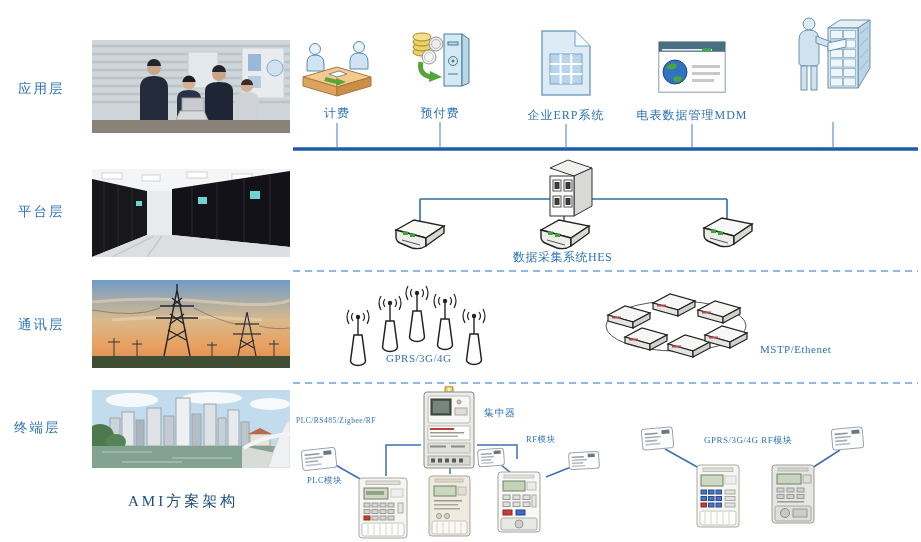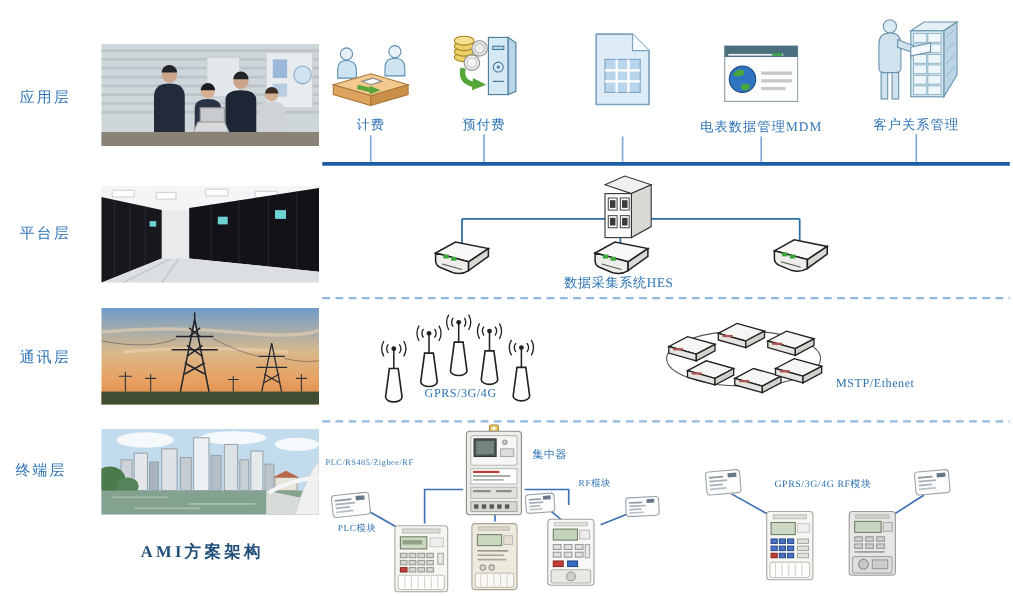--- a/index.html
+++ b/index.html
@@ -10,21 +10,21 @@
   .layer-label{
     position:absolute;color:#2e74b5;font-size:13.5px;letter-spacing:2px;white-space:nowrap;
   }
   .photo{position:absolute;left:92px;width:198px;overflow:hidden;}
   .app-label{
     position:absolute;width:150px;text-align:center;color:#2e74b5;font-size:12px;
     letter-spacing:1px;white-space:nowrap;
   }
   .small-label{position:absolute;color:#2e74b5;white-space:nowrap;letter-spacing:0.5px;}
   .title-label{
-    position:absolute;color:#1f4e79;font-size:15px;font-weight:bold;letter-spacing:3px;white-space:nowrap;
+    position:absolute;color:#1f4e79;font-size:15px;font-weight:normal;letter-spacing:3px;white-space:nowrap;
   }
   svg{display:block;}
   .dev{position:absolute;z-index:3;}
   #wires{position:absolute;left:0;top:0;z-index:1;pointer-events:none;}
 </style>
 </head>
 <body>
 
 <div id="canvas">
 
@@ -316,22 +316,22 @@
       <path d="M7,52 L7,30 Q7,20 17,20 Q27,20 27,30 L27,52 Q27,56 22,56 L12,56 Q7,56 7,52 Z" fill="#cfe2ee" stroke="#6a92ac"></path>
       <rect x="9" y="56" width="6" height="24" fill="#cfe2ee" stroke="#6a92ac"></rect>
       <rect x="19" y="56" width="6" height="24" fill="#cfe2ee" stroke="#6a92ac"></rect>
       <polygon points="24,26 42,33 42,39 24,33" fill="#cfe2ee" stroke="#6a92ac"></polygon>
       <polygon points="36,33 54,29 54,37 36,41" fill="#f4fafc" stroke="#6a92ac"></polygon>
     </svg>
   </div>
 
   <div class="app-label" style="left:262px;top:105px;">计费</div>
   <div class="app-label" style="left:365px;top:105px;">预付费</div>
+  <div class="app-label" style="left:491px;top:107px;">企业ERP系统</div>
   <div class="app-label" style="left:617px;top:107px;">电表数据管理MDM</div>
-  <div class="app-label" style="left:758px;top:105px;">客户关系管理</div>
 
   <div class="dev" style="left:538px;top:158px;">
     <svg width="56" height="60">
       <polygon points="12,10 30,2 54,10 36,18" fill="#f0f0ee" stroke="#333"></polygon>
       <polygon points="36,18 54,10 54,48 36,58" fill="#d8d8d4" stroke="#333"></polygon>
       <rect x="12" y="18" width="24" height="40" fill="#fbfbfa" stroke="#333"></rect>
       <g fill="#ffffff" stroke="#555">
         <rect x="15" y="22" width="8" height="11"></rect>
           <rect x="26" y="22" width="8" height="11"></rect>
         <rect x="15" y="38" width="8" height="11"></rect>

